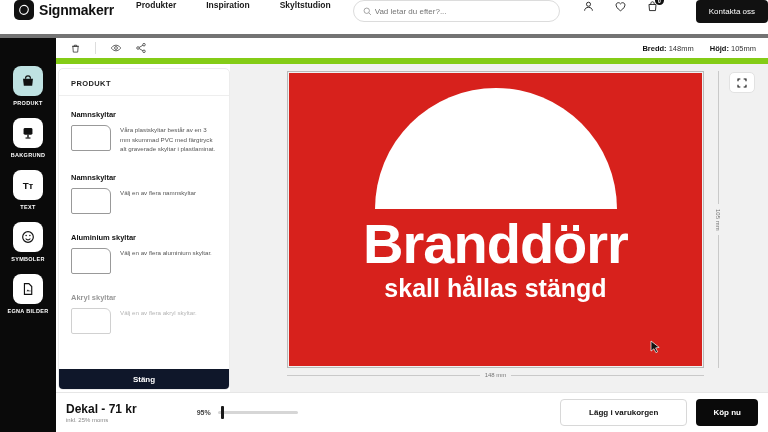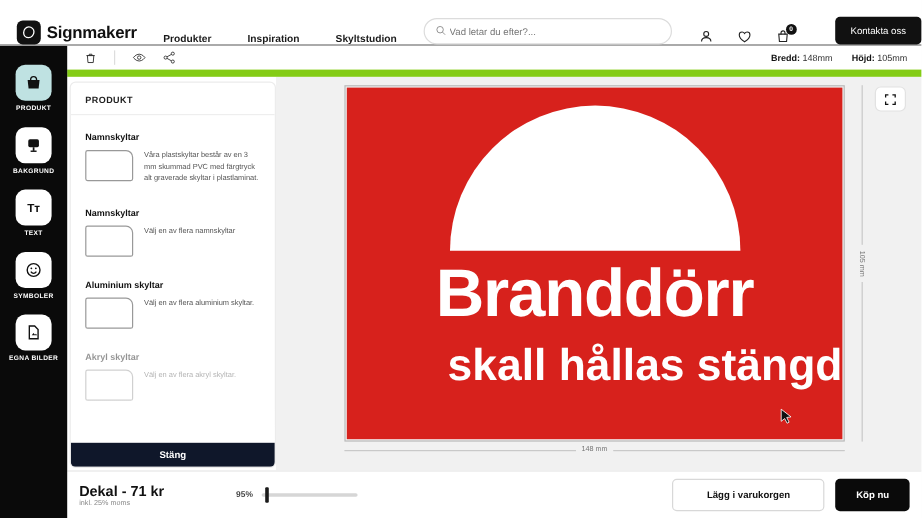--- a/index.html
+++ b/index.html
@@ -7,22 +7,22 @@
     width: 768px; height: 432px;
     font-family: "Liberation Sans", sans-serif;
     background: #ffffff;
     overflow: hidden;
   }
   #app { position: relative; width: 768px; height: 432px; }
 
   
   .header {
     position: absolute; left: 0; top: 0; width: 768px; height: 38px;
-    background: #ffffff; display: flex; align-items: flex-end;
-    border-bottom: 1px solid #737373; z-index: 30;
+    background: #ffffff; display: flex; align-items: flex-start;
+    border-bottom: 4px solid #737373; z-index: 30;
   }
   .logo-wrap { display: flex; align-items: center; margin-left: 14px; }
   .logo-mark {
     width: 20px; height: 20px; background: #111; border-radius: 5px;
     display: flex; align-items: center; justify-content: center;
   }
   .logo-text { font-size: 14px; font-weight: bold; color: #111; margin-left: 5px; letter-spacing: -0.2px; }
   .nav { display: flex; align-items: center; margin-left: 22px; gap: 30px; }
   .nav-item { font-size: 8.5px; font-weight: bold; color: #1a1a1a; cursor: pointer; white-space: nowrap; }
   .search {
@@ -55,21 +55,21 @@
   .tb-left { display: flex; align-items: center; gap: 10px; margin-left: 12px; }
   .tb-ico { cursor: pointer; display: flex; align-items: center; justify-content: center; width: 15px; height: 15px; }
   .tb-div { width: 1px; height: 12px; background: #ddd; margin: 0 2px; }
   .tb-right { margin-left: auto; margin-right: 12px; display: flex; gap: 16px; align-items: center; }
   .dim { font-size: 7.5px; color: #333; white-space: nowrap; }
   .dim b { font-weight: bold; color: #111; }
 
   
   .rail {
     position: absolute; left: 0; top: 38px; width: 56px; height: 394px;
-    background: #0a0a0a; padding-top: 16px; z-index: 25;
+    background: #0a0a0a; padding-top: 28px; z-index: 25;
   }
   .rail-item {
     display: flex; flex-direction: column; align-items: center;
     margin-bottom: 12px; cursor: pointer;
   }
   .rail-box {
     width: 30px; height: 30px; border-radius: 8px; background: #fff;
     display: flex; align-items: center; justify-content: center;
   }
   .rail-item.active .rail-box { background: #bfe2e2; }
@@ -126,22 +126,22 @@
   .dome {
     position: absolute; left: 50%; transform: translateX(-50%); top: 15px;
     width: 242px; height: 121px; background: #fff;
     border-radius: 121px 121px 0 0;
   }
   .sign-line1 {
     position: absolute; left: 0; right: 0; top: 143px; text-align: center;
     color: #fff; font-size: 56px; font-weight: bold; letter-spacing: -1px; line-height: 1;
   }
   .sign-line2 {
-    position: absolute; left: 0; right: 0; top: 203px; text-align: right;
-    color: #fff; font-size: 37px; font-weight: bold; line-height: 1; margin-top: 10px;
+    position: absolute; left: 0; right: 0; top: 203px; text-align: center;
+    color: #fff; font-size: 25px; font-weight: bold; line-height: 1;
   }
   .ruler-h {
     position: absolute; left: 57px; top: 308px; width: 417px;
     display: flex; align-items: center; gap: 5px;
   }
   .ruler-h .line { flex: 1; height: 1px; background: #c9c9c9; }
   .ruler-lbl { font-size: 6px; color: #777; white-space: nowrap; }
   .ruler-v {
     position: absolute; left: 481px; top: 7px; height: 297px; width: 14px;
     display: flex; flex-direction: column; align-items: center; gap: 5px;

